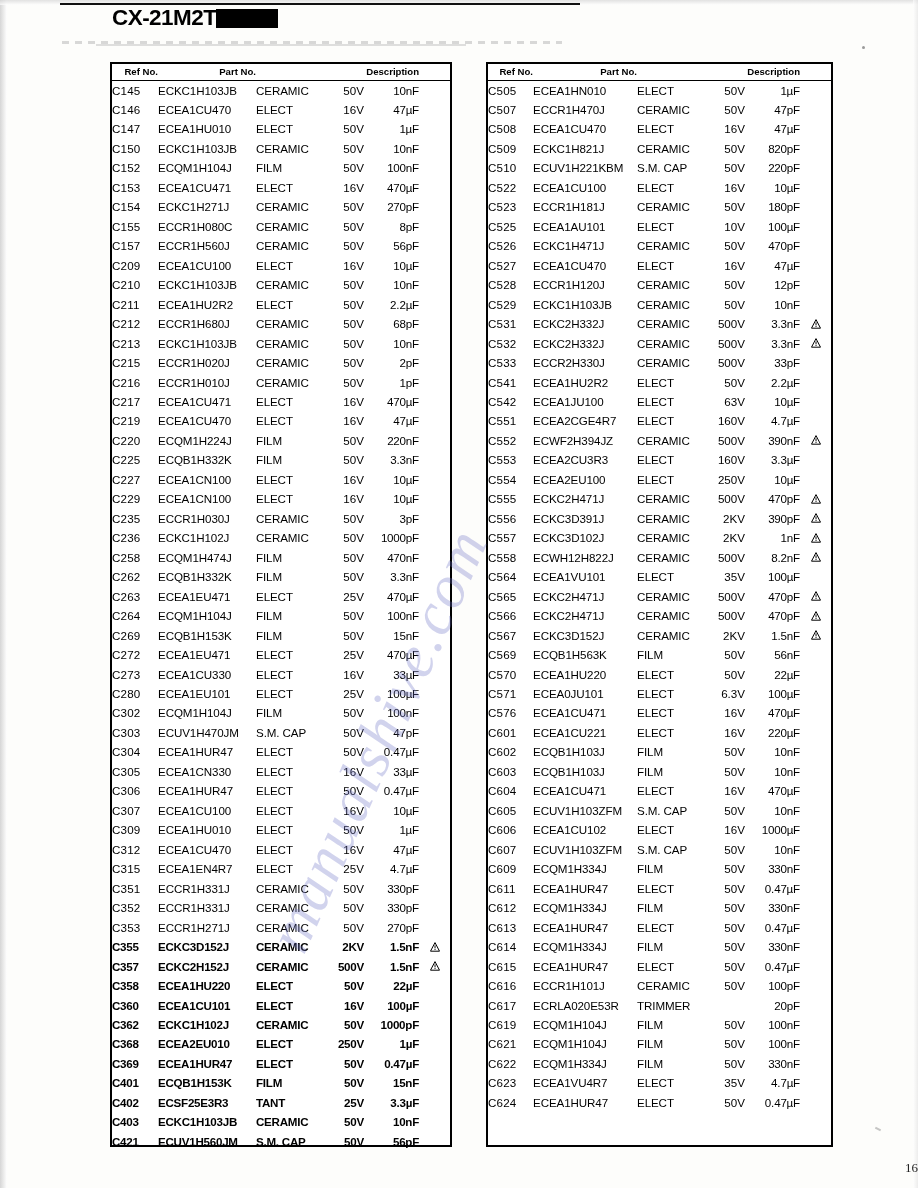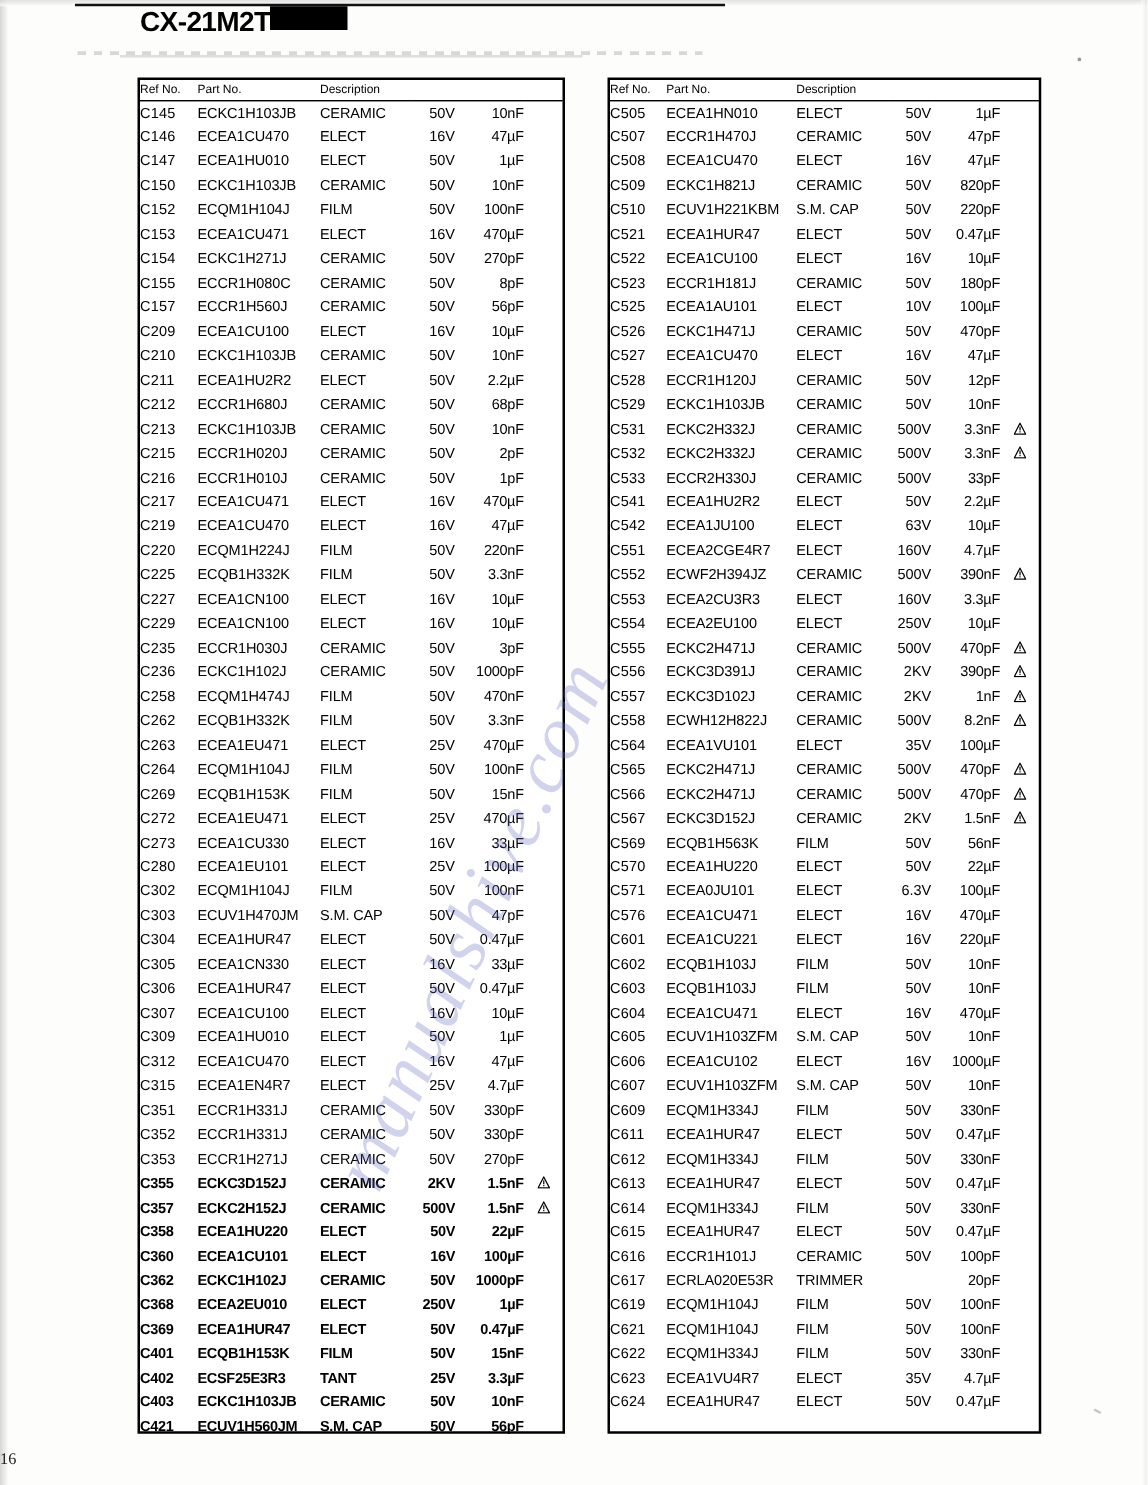--- a/index.html
+++ b/index.html
@@ -36,21 +36,21 @@
   
   #header{
     position:absolute;left:0;top:0;width:918px;height:52px;
   }
   .header-rule{
     position:absolute;left:60px;top:3px;width:520px;height:2px;
     background:#111;
   }
   .model-wrap{
     position:absolute;left:112px;top:5px;
-    display:flex;gap:0px;
+    display:flex;align-items:center;gap:0px;
   }
   .model-title{
     font-family:"Liberation Sans", sans-serif;
     font-weight:bold;
     font-size:22px;
     letter-spacing:-0.5px;
     line-height:26px;
     color:#000;
     white-space:nowrap;
     transform:scaleX(1.02);
@@ -98,22 +98,22 @@
     padding:0;
     margin:0;
     border:0;
     white-space:nowrap;
     overflow:hidden;
     font-weight:normal;
   }
   thead tr.head-row th{
     height:15px;
     font-size:9.6px;
-    font-weight:normal;
-    text-align:left;
+    font-weight:bold;
+    text-align:right;
     border-bottom:1.6px solid #000;
     vertical-align:middle;
     padding-bottom:1px;
   }
   th.h-ref{ padding-left:6px; }
   th.h-part{ padding-left:6px; }
   th.h-desc{ text-align:center; padding-right:0px; }
   th.h-warn{ }
 
   tbody tr{ height:19.47px; }
@@ -165,21 +165,21 @@
     font-style:italic;
     color:#6a6fc4;
     letter-spacing:2px;
     white-space:nowrap;
     display:flex;align-items:center;justify-content:center;
   }
 
   
   #footer{
     position:absolute;left:0;top:1158px;width:918px;height:24px;
-    text-align:left;
+    text-align:right;
   }
   .page-num{
     font-family:"Liberation Serif", serif;
     font-size:13px;
     color:#222;
   }
   .edge-mark{
     position:absolute;
     background:#8d8d8d;
     opacity:.5;
@@ -729,28 +729,20 @@
           </tr>
           <tr>
             <td class="c-ref">C510</td>
             <td class="c-part">ECUV1H221KBM</td>
             <td class="c-type">S.M. CAP</td>
             <td class="c-volt">50V</td>
             <td class="c-val">220pF</td>
             <td class="c-warn"></td>
           </tr>
           <tr>
-            <td class="c-ref">C521</td>
-            <td class="c-part">ECEA1HUR47</td>
-            <td class="c-type">ELECT</td>
-            <td class="c-volt">50V</td>
-            <td class="c-val">0.47µF</td>
-            <td class="c-warn"></td>
-          </tr>
-          <tr>
             <td class="c-ref">C522</td>
             <td class="c-part">ECEA1CU100</td>
             <td class="c-type">ELECT</td>
             <td class="c-volt">16V</td>
             <td class="c-val">10µF</td>
             <td class="c-warn"></td>
           </tr>
           <tr>
             <td class="c-ref">C523</td>
             <td class="c-part">ECCR1H181J</td>

